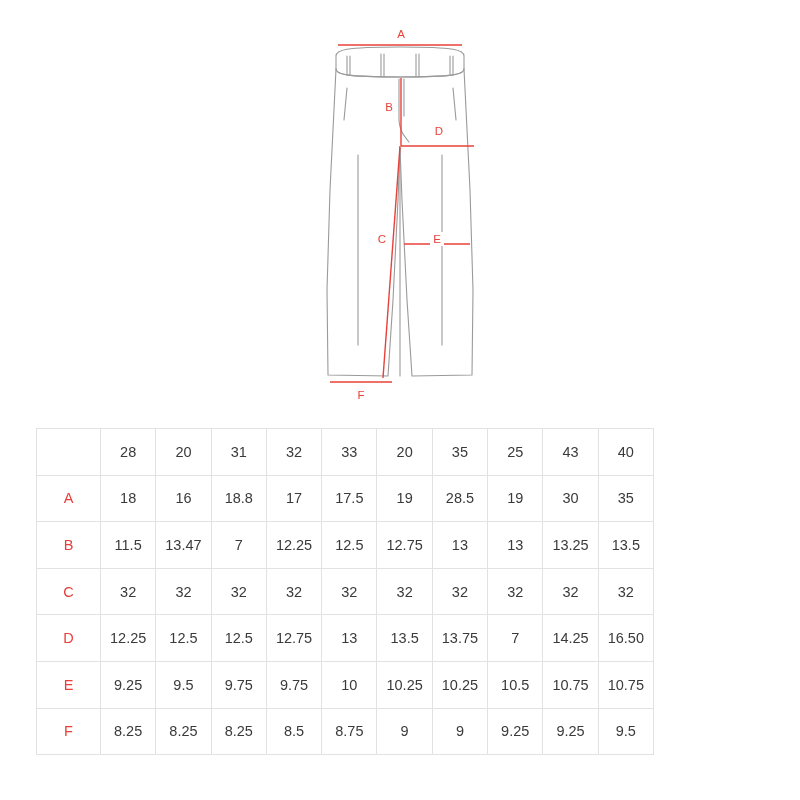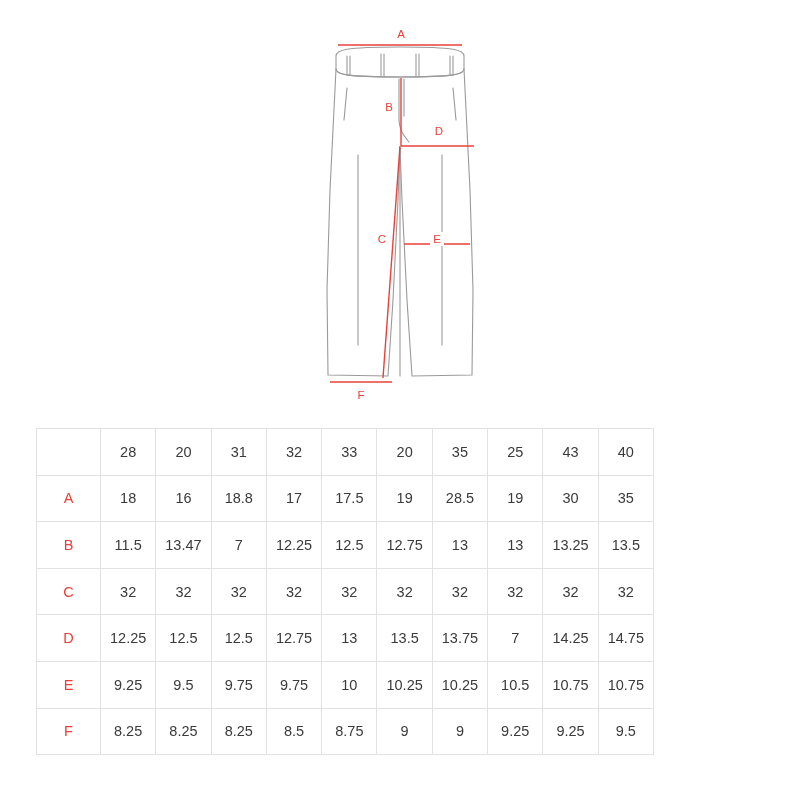--- a/index.html
+++ b/index.html
@@ -220,21 +220,21 @@
           <td class="row-label">D</td>
           <td>12.25</td>
           <td>12.5</td>
           <td>12.5</td>
           <td>12.75</td>
           <td>13</td>
           <td>13.5</td>
           <td>13.75</td>
           <td>7</td>
           <td>14.25</td>
-          <td>14.75</td>
+          <td>16.50</td>
         </tr>
         <tr>
           <td class="row-label">E</td>
           <td>9.25</td>
           <td>9.5</td>
           <td>9.75</td>
           <td>9.75</td>
           <td>10</td>
           <td>10.25</td>
           <td>10.25</td>

